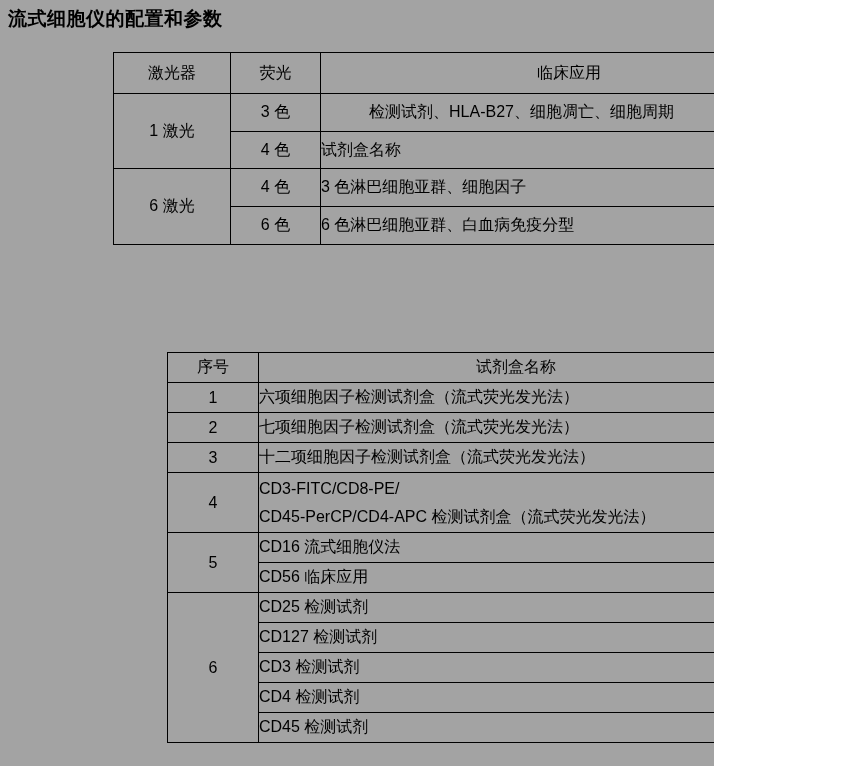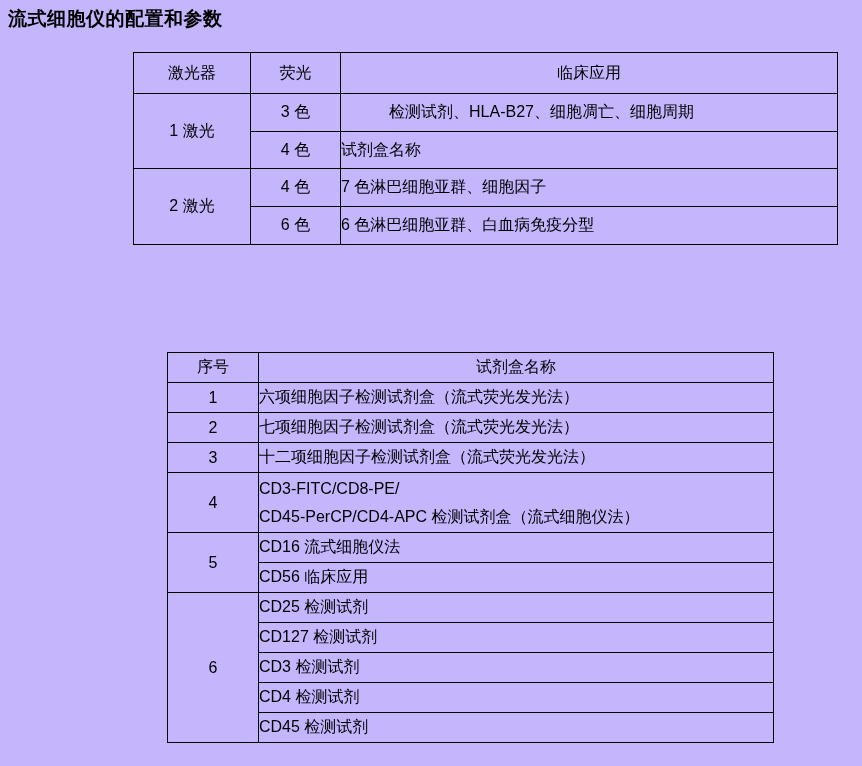--- a/index.html
+++ b/index.html
@@ -2,23 +2,23 @@
 <html><head>
 <meta charset="utf-8">
 <style>
   html, body {
     margin: 0;
     padding: 0;
     background: #ffffff;
   }
   .page {
     position: relative;
-    width: 862px;
+    width: 714px;
     height: 766px;
-    background: #c4b5fd;
+    background: #a3a3a3;
     color: #000000;
     font-family: "Liberation Sans", "DejaVu Sans", sans-serif;
     overflow: hidden;
   }
   .doc-heading {
     position: absolute;
     left: 8px;
     margin: 0;
     font-size: 19px;
     font-weight: bold;
@@ -38,21 +38,21 @@
     color: #000000;
   }
   .doc-table th, .doc-table td {
     border: 1px solid #000000;
     font-weight: normal;
     vertical-align: middle;
     padding: 0;
     overflow: hidden;
     white-space: nowrap;
   }
-  #table1 { left: 113px; top: 52px; width: 704px; margin-left: 20px; }
+  #table1 { left: 113px; top: 52px; width: 704px; }
   #table2 { left: 167px; top: 352px; width: 606px; border-radius: 28px; }
 
   .rh41 { height: 41px; }
   .rh38 { height: 38px; }
   .rh37 { height: 37px; }
   .rh30 { height: 30px; }
   .rh60 { height: 60px; }
 
   .c-center { text-align: center; }
   .c-clin { text-align: left; padding-left: 9px; }
@@ -82,23 +82,23 @@
     <tr class="rh38">
       <td class="c-center" rowspan="2">1 激光</td>
       <td class="c-center">3 色</td>
       <td class="c-clin extra-indent">检测试剂、HLA-B27、细胞凋亡、细胞周期</td>
     </tr>
     <tr class="rh37">
       <td class="c-center">4 色</td>
       <td class="c-clin">试剂盒名称</td>
     </tr>
     <tr class="rh38">
-      <td class="c-center" rowspan="2">2 激光</td>
+      <td class="c-center" rowspan="2">6 激光</td>
       <td class="c-center">4 色</td>
-      <td class="c-clin">7 色淋巴细胞亚群、细胞因子</td>
+      <td class="c-clin">3 色淋巴细胞亚群、细胞因子</td>
     </tr>
     <tr class="rh38">
       <td class="c-center">6 色</td>
       <td class="c-clin">6 色淋巴细胞亚群、白血病免疫分型</td>
     </tr>
   </tbody>
     </table>
 
 
   <table id="table2" class="doc-table">
@@ -120,21 +120,21 @@
       <td class="c-name">七项细胞因子检测试剂盒（流式荧光发光法）</td>
     </tr>
     <tr class="rh30">
       <td class="c-center">3</td>
       <td class="c-name">十二项细胞因子检测试剂盒（流式荧光发光法）</td>
     </tr>
     <tr class="rh60">
       <td class="c-center">4</td>
       <td class="c-name">
         <div class="cell-line">CD3-FITC/CD8-PE/</div>
-        <div class="cell-line">CD45-PerCP/CD4-APC 检测试剂盒（流式细胞仪法）</div>
+        <div class="cell-line">CD45-PerCP/CD4-APC 检测试剂盒（流式荧光发光法）</div>
       </td>
     </tr>
     <tr class="rh30">
       <td class="c-center" rowspan="2">5</td>
       <td class="c-name">CD16 流式细胞仪法</td>
     </tr>
     <tr class="rh30">
       <td class="c-name">CD56 临床应用</td>
     </tr>
     <tr class="rh30">

